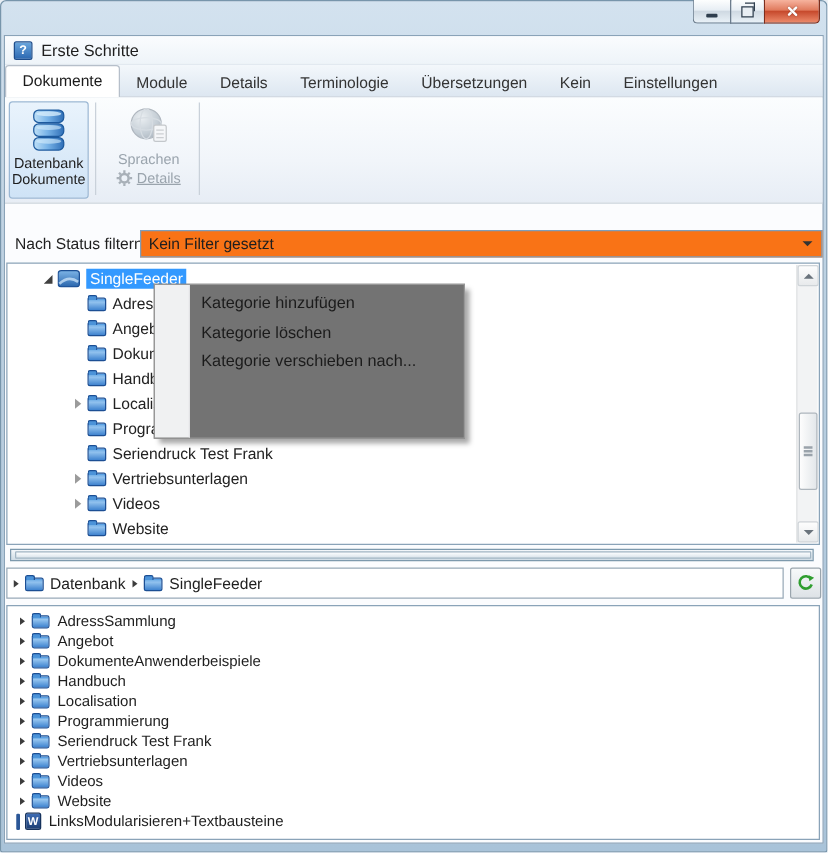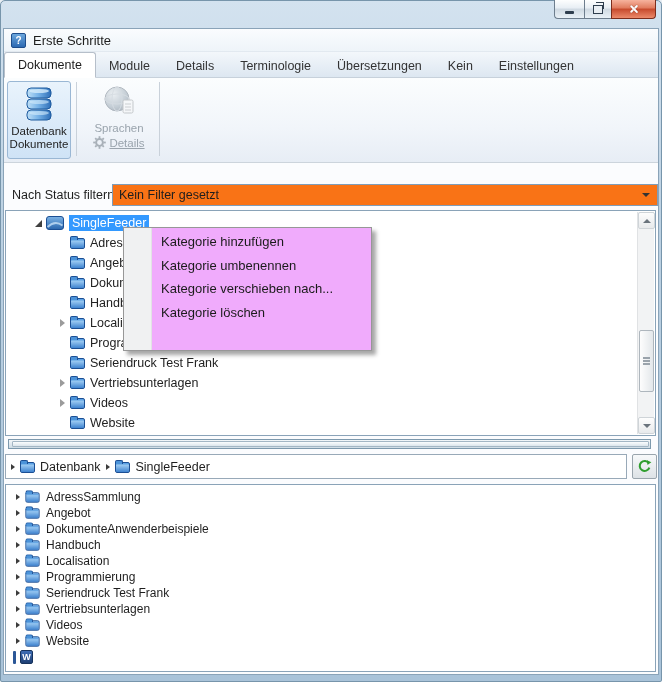--- a/index.html
+++ b/index.html
@@ -113,21 +113,21 @@
         border:1px solid #8aa3b8;box-sizing:border-box;overflow:hidden;padding-top:4px;}
   .list-row{height:16px;display:flex;align-items:center;padding-left:7px;font-size:12px;color:#1e1e1e;cursor:default;}
   .list-row .tw2{width:10px;display:flex;justify-content:center;flex:none;}
   .list-row .icon-folder{transform:scale(.95);margin:0 0 0 2px;}
   .list-label{margin-left:6px;white-space:nowrap;}
   .docbar{width:3px;height:13px;background:#2b5797;border-radius:1px;flex:none;}
   .icon-doc{width:13px;height:14px;margin-left:4px;flex:none;border-radius:2px;border:1px solid #16325c;
         background:linear-gradient(180deg,#3e6db5,#1e3f74);color:#fff;font-size:9px;font-weight:bold;
         display:flex;align-items:center;justify-content:center;box-sizing:border-box;}
   
-  .ctxmenu{position:absolute;left:123px;top:227px;width:249px;height:124px;background:#f0abfc;
+  .ctxmenu{position:absolute;left:123px;top:227px;width:249px;height:124px;background:#737373;
         border:1px solid #979797;box-shadow:4px 4px 4px rgba(0,0,0,.35);box-sizing:border-box;z-index:50;}
   .ctxgutter{position:absolute;left:0;top:0;bottom:0;width:27px;background:#f0f1f2;border-right:1px solid #e2e3e5;}
   .ctxitems{position:absolute;left:28px;top:2px;right:0;}
   .ctxitem{height:23.5px;display:flex;align-items:center;padding-left:9px;font-size:13px;color:#1b1b1b;cursor:default;}
 </style>
 </head>
 <body>
 
 <div class="stage">
   <div class="frame"></div>
@@ -409,26 +409,26 @@
       <div class="list-row">
         <span class="tw2">
             <span class="tri-sm"></span>
           </span>
         <span class="icon-folder"></span>
         <span class="list-label">Website</span>
       </div>
       <div class="list-row">
         <span class="docbar"></span>
         <span class="icon-doc">W</span>
+        <span class="list-label">LinksModularisieren+Textbausteine</span>
       </div>
     </div>
   </div>
 
   <div class="ctxmenu">
     <div class="ctxgutter"></div>
     <div class="ctxitems">
       <div class="ctxitem">Kategorie hinzufügen</div>
-      <div class="ctxitem">Kategorie umbenennen</div>
+      <div class="ctxitem">Kategorie löschen</div>
       <div class="ctxitem">Kategorie verschieben nach...</div>
-      <div class="ctxitem">Kategorie löschen</div>
     </div>
   </div>
 </div>
 
 </body></html>

